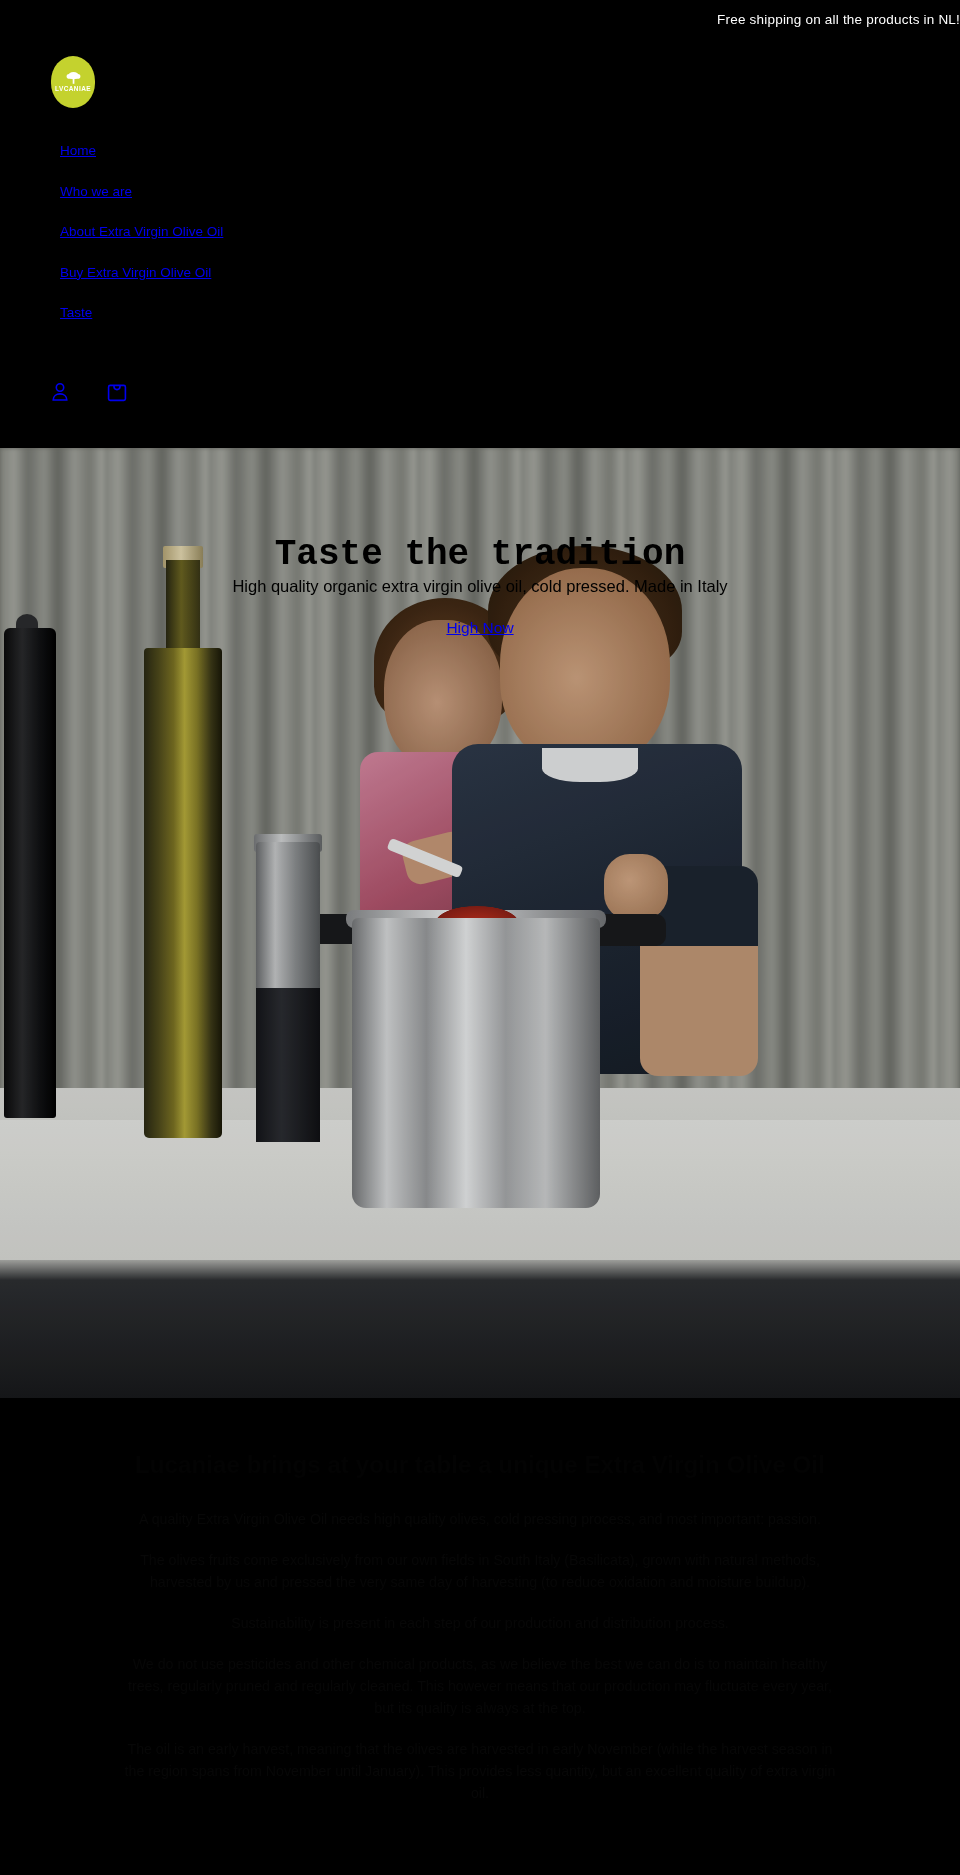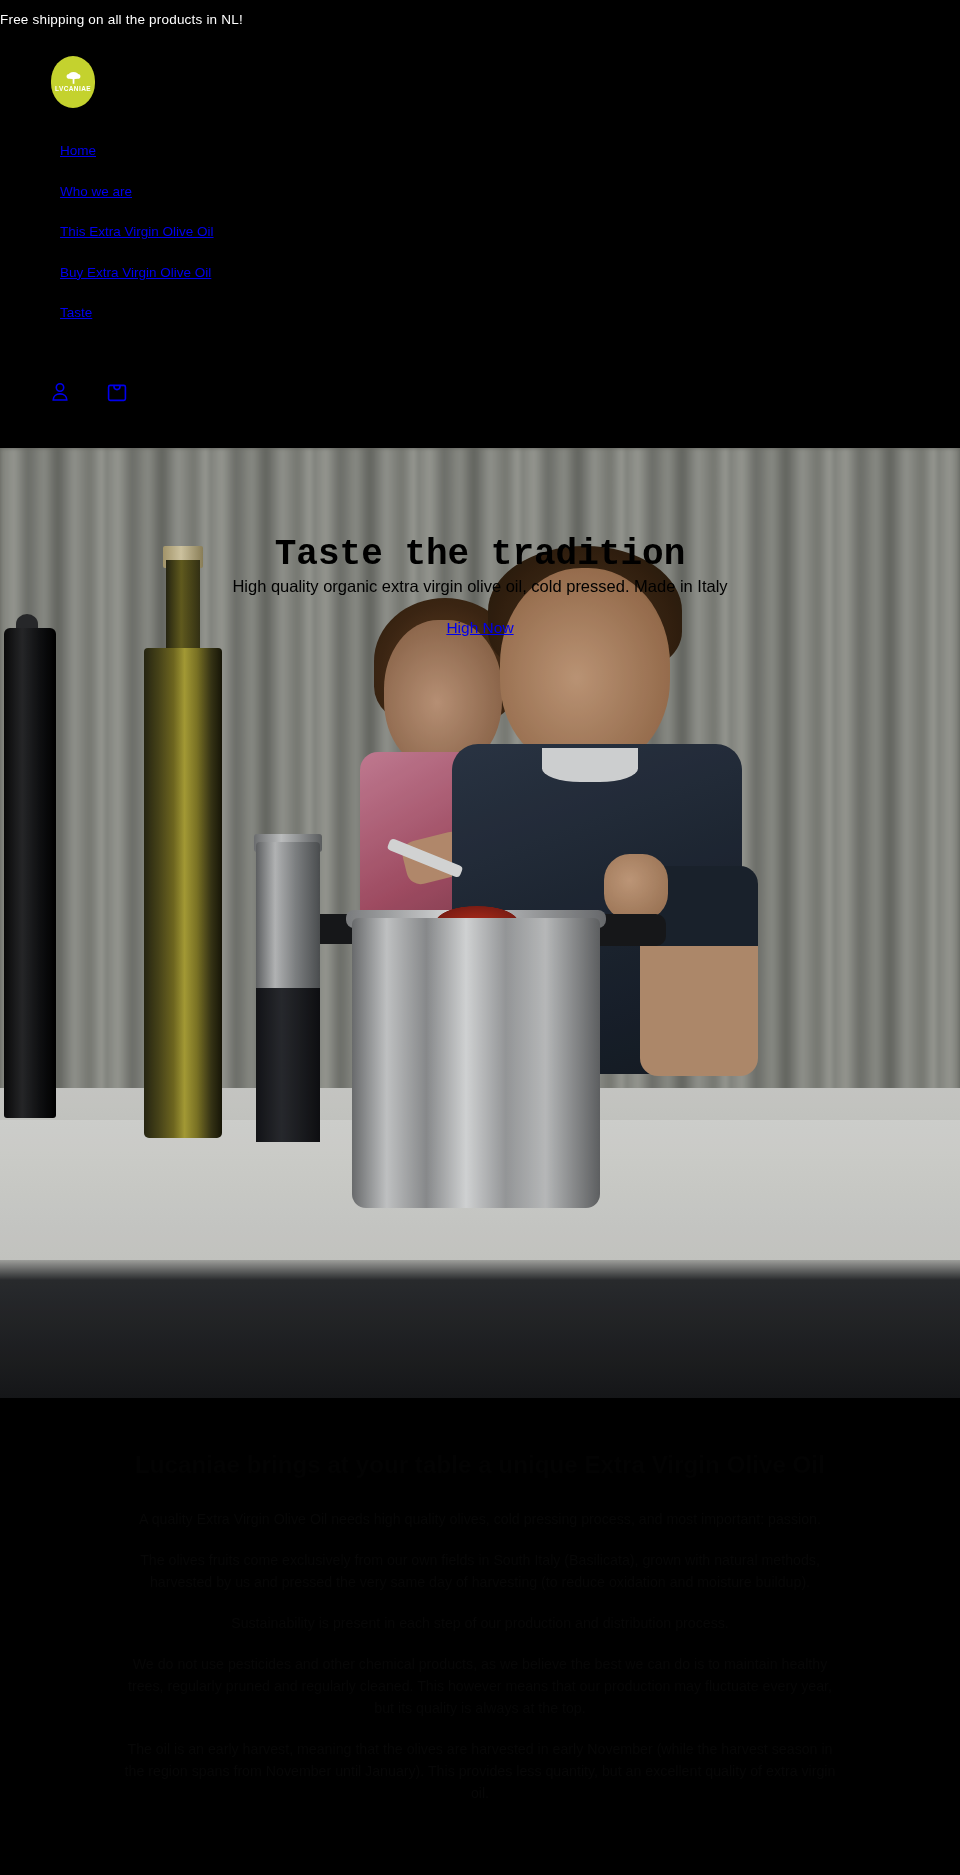--- a/index.html
+++ b/index.html
@@ -12,21 +12,21 @@
   body { width:960px; height:1875px; overflow:hidden; position:relative; }
 
   
   .announcement {
     width:100%;
     height:38px;
     background:#000;
     color:#ffffff;
     display:flex;
     align-items:center;
-    justify-content:flex-start;
+    justify-content:flex-end;
     font-size:13.5px;
     letter-spacing:0.2px;
   }
 
   
   .header {
     background:#000;
     padding:18px 0 0 0;
   }
   .logo-wrap {
@@ -366,21 +366,21 @@
           <rect x="6.7" y="6.4" width="1.7" height="6.4" fill="#ffffff"></rect>
         </svg>
       </span>
       <span class="logo-text">LVCANIAE</span>
     </div>
   </div>
 
   <nav class="nav">
     <a href="#">Home</a>
     <a href="#">Who we are</a>
-    <a href="#">This Extra Virgin Olive Oil</a>
+    <a href="#">About Extra Virgin Olive Oil</a>
     <a href="#">Buy Extra Virgin Olive Oil</a>
     <a href="#">Taste</a>
   </nav>
 
   <div class="header-icons">
     <a href="#" class="icon-btn">
       <svg width="24" height="24" viewBox="0 0 24 24" fill="none" stroke="#0000ee" stroke-width="1.6">
         <circle cx="12" cy="7.5" r="3.7"></circle>
         <path d="M5.2 20c0-3.7 3-6.1 6.8-6.1s6.8 2.4 6.8 6.1z"></path>
       </svg>

